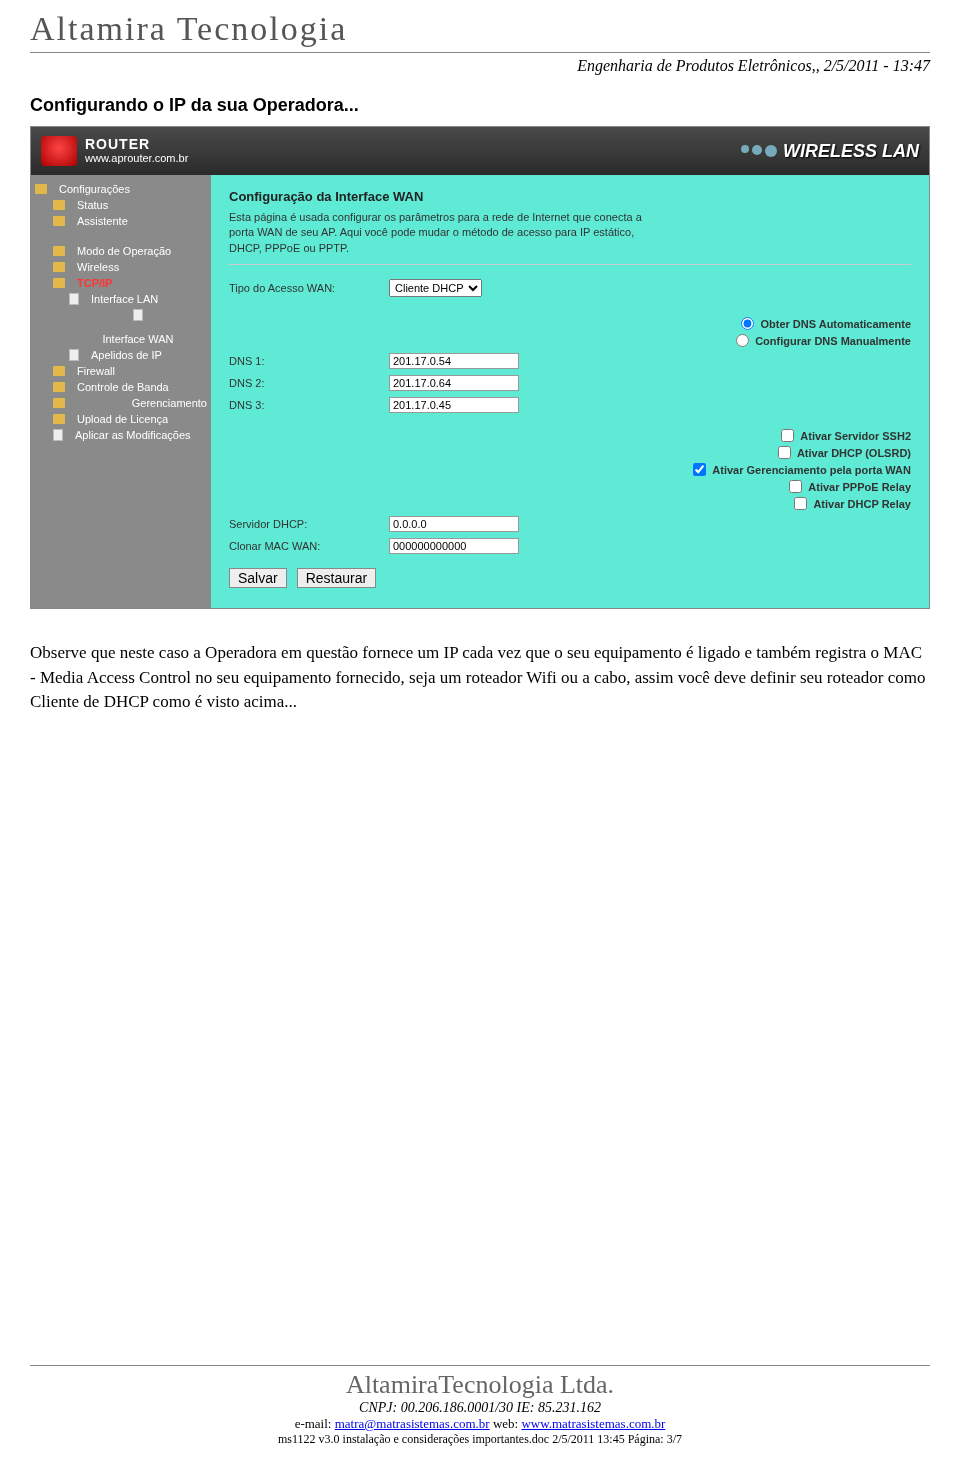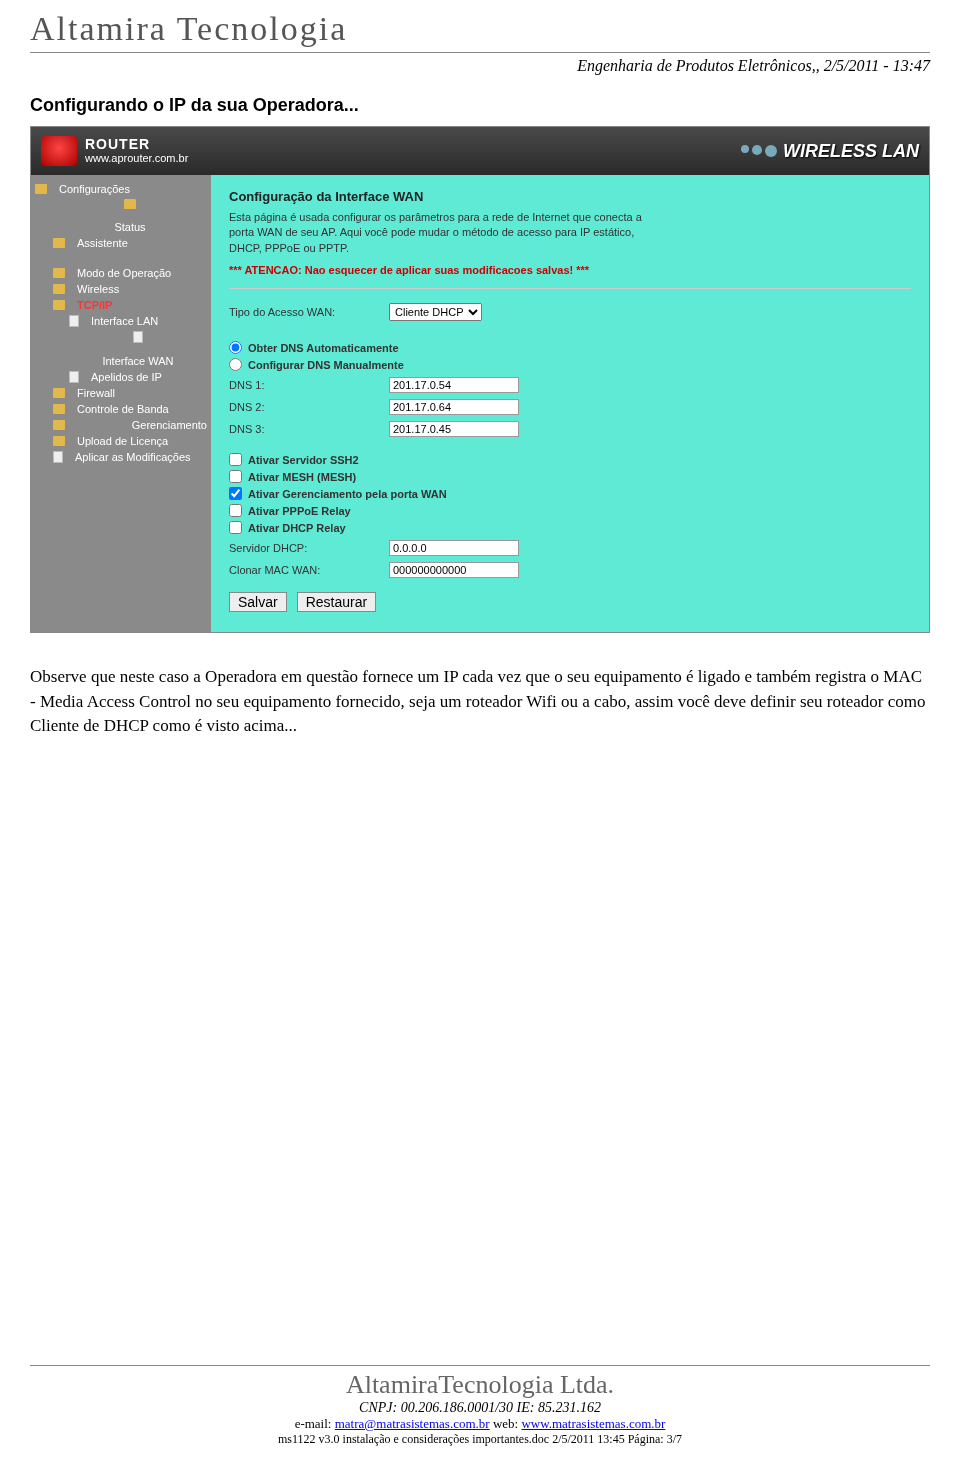--- a/index.html
+++ b/index.html
@@ -125,20 +125,21 @@
     font-family: Verdana, Arial, sans-serif;
   }
   .form-row select {
     font-size: 11px; padding:1px;
     font-family: Verdana, Arial, sans-serif;
   }
 
   .radio-row, .check-row {
     display:flex; align-items:center; gap:6px;
     margin: 4px 0 4px 0;
+    justify-content: flex-end;
   }
   .radio-row input, .check-row input { margin: 0; }
   .radio-row label, .check-row label { font-weight: bold; }
 
   .btn-row { margin-top: 14px; display:flex; gap:10px; }
   .btn {
     font-size: 14px; padding: 1px 8px;
     background: #eee; border:1px solid #888;
     font-family: Verdana, Arial, sans-serif;
     color:#000;
@@ -197,21 +198,21 @@
         <span>WIRELESS LAN</span>
       </div>
     </div>
 
     <div class="router-body">
       <div class="sidebar" id="sidebar">
           <div class="item">
             <span class="folder-icon"></span>
             <span>Configurações</span>
           </div>
-          <div class="item" style="padding-left: 18px; flex-direction: column;">
+          <div class="item" style="padding-left: 18px;">
             <span class="folder-icon"></span>
             <span>Status</span>
           </div>
           <div class="item" style="padding-left: 18px;">
             <span class="folder-icon"></span>
             <span>Assistente</span>
           </div>
           <div class="item" style="padding-left: 18px; margin-top: 14px;">
             <span class="folder-icon"></span>
             <span>Modo de Operação</span>
@@ -254,21 +255,20 @@
           </div>
           <div class="item" style="padding-left: 18px;">
             <span class="page-icon"></span>
             <span>Aplicar as Modificações</span>
           </div>
         </div>
 
       <div class="content">
         <h3>Configuração da Interface WAN</h3>
         <div class="intro">Esta página é usada configurar os parâmetros para a rede de Internet que conecta a porta WAN de seu AP. Aqui você pode mudar o método de acesso para IP estático, DHCP, PPPoE ou PPTP.</div>
-        <div class="warning">*** ATENCAO: Nao esquecer de aplicar suas modificacoes salvas! ***</div>
         <hr class="hr-section">
 
         <div class="form-row">
           <span class="lbl">Tipo do Acesso WAN:</span>
           <select>
             <option>Cliente DHCP</option>
           </select>
         </div>
 
         <div style="height:10px"></div>
@@ -296,21 +296,21 @@
         </div>
 
         <div style="height:6px"></div>
 
         <div class="check-row">
           <input type="checkbox" style="">
           <label>Ativar Servidor SSH2</label>
         </div>
         <div class="check-row">
           <input type="checkbox" style="">
-          <label>Ativar MESH (MESH)</label>
+          <label>Ativar DHCP (OLSRD)</label>
         </div>
         <div class="check-row">
           <input type="checkbox" checked="" style="">
           <label>Ativar Gerenciamento pela porta WAN</label>
         </div>
         <div class="check-row">
           <input type="checkbox" style="">
           <label>Ativar PPPoE Relay</label>
         </div>
         <div class="check-row">

